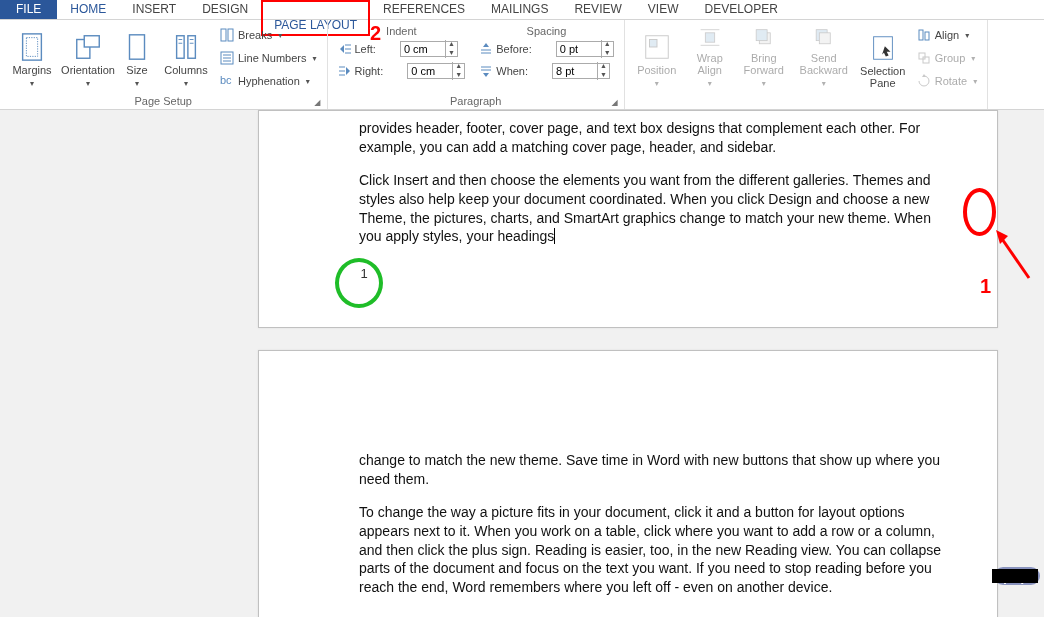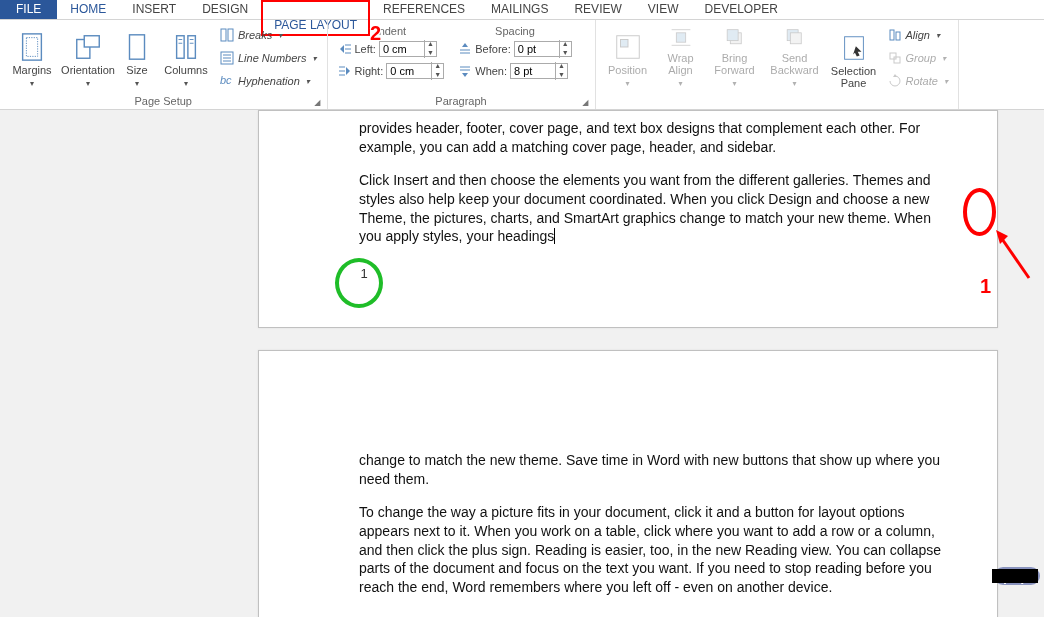--- a/index.html
+++ b/index.html
@@ -17,26 +17,26 @@
 .ribbon-group { border-right: 1px solid #e1e1e1; display: flex; flex-direction: column; justify-content: space-between; padding: 3px 4px 0 4px; position: relative; }
 .ribbon-group .label { text-align: center; font-size: 11px; color: #666; padding: 2px 0; position: relative; }
 .ribbon-group .label .dialog-launcher { position: absolute; right: 2px; bottom: 2px; font-size: 8px; color: #777; }
 .group-body { flex: 1; display: flex; align-items: flex-start; }
 .big-btn { display: flex; flex-direction: column; align-items: center; justify-content: flex-end; width: 56px; height: 66px; padding-top: 2px; cursor: pointer; }
 .big-btn svg { width: 30px; height: 30px; }
 .big-btn .txt { margin-top: 2px; font-size: 11px; color: #444; text-align: center; line-height: 1.1; }
 .big-btn .txt .arrow { font-size: 8px; color: #555; }
 .big-btn.disabled { opacity: 0.45; }
 .stack { display: flex; flex-direction: column; gap: 3px; padding: 2px 2px; }
-.small-btn { display: flex; align-items: center; gap: 4px; height: 20px; padding: 0 4px; cursor: pointer; white-space: nowrap; font-style: italic; }
+.small-btn { display: flex; align-items: center; gap: 4px; height: 20px; padding: 0 4px; cursor: pointer; white-space: nowrap; }
 .small-btn svg, .small-btn .ic { width: 14px; height: 14px; display: inline-block; }
 .small-btn .arrow { font-size: 8px; color: #555; margin-left: 2px; }
 .field-row { display: flex; align-items: center; gap: 3px; height: 20px; }
 .field-row .lbl { font-size: 11px; color: #444; }
-.spinner { display: flex; align-items: center; border: 1px solid #ababab; height: 16px; }
+.spinner { display: flex; align-items: center; border: 1px solid #ababab; height: 16px; margin-left: 21px; }
 .spinner input { border: none; width: 44px; font-size: 11px; padding: 0 3px; outline: none; }
 .spinner .arrows { display: flex; flex-direction: column; width: 12px; }
 .spinner .arrows div { height: 9px; font-size: 7px; line-height: 7px; text-align: center; color: #555; border-left: 1px solid #ababab; }
 .heading-mini { font-size: 11px; color: #666; text-align: center; }
 
 
 .doc-area { position: relative; background: #f1f1f1; height: 507px; display: flex; justify-content: flex-start; overflow: hidden; }
 .pages-col { width: 100%; }
 .page { background: #fff; width: 740px; margin-left: 258px; border: 1px solid #c0c0c0; box-shadow: 0 0 2px rgba(0,0,0,.08); position: relative; }
 .page.first { height: 218px; padding: 8px 48px 20px 100px; }

